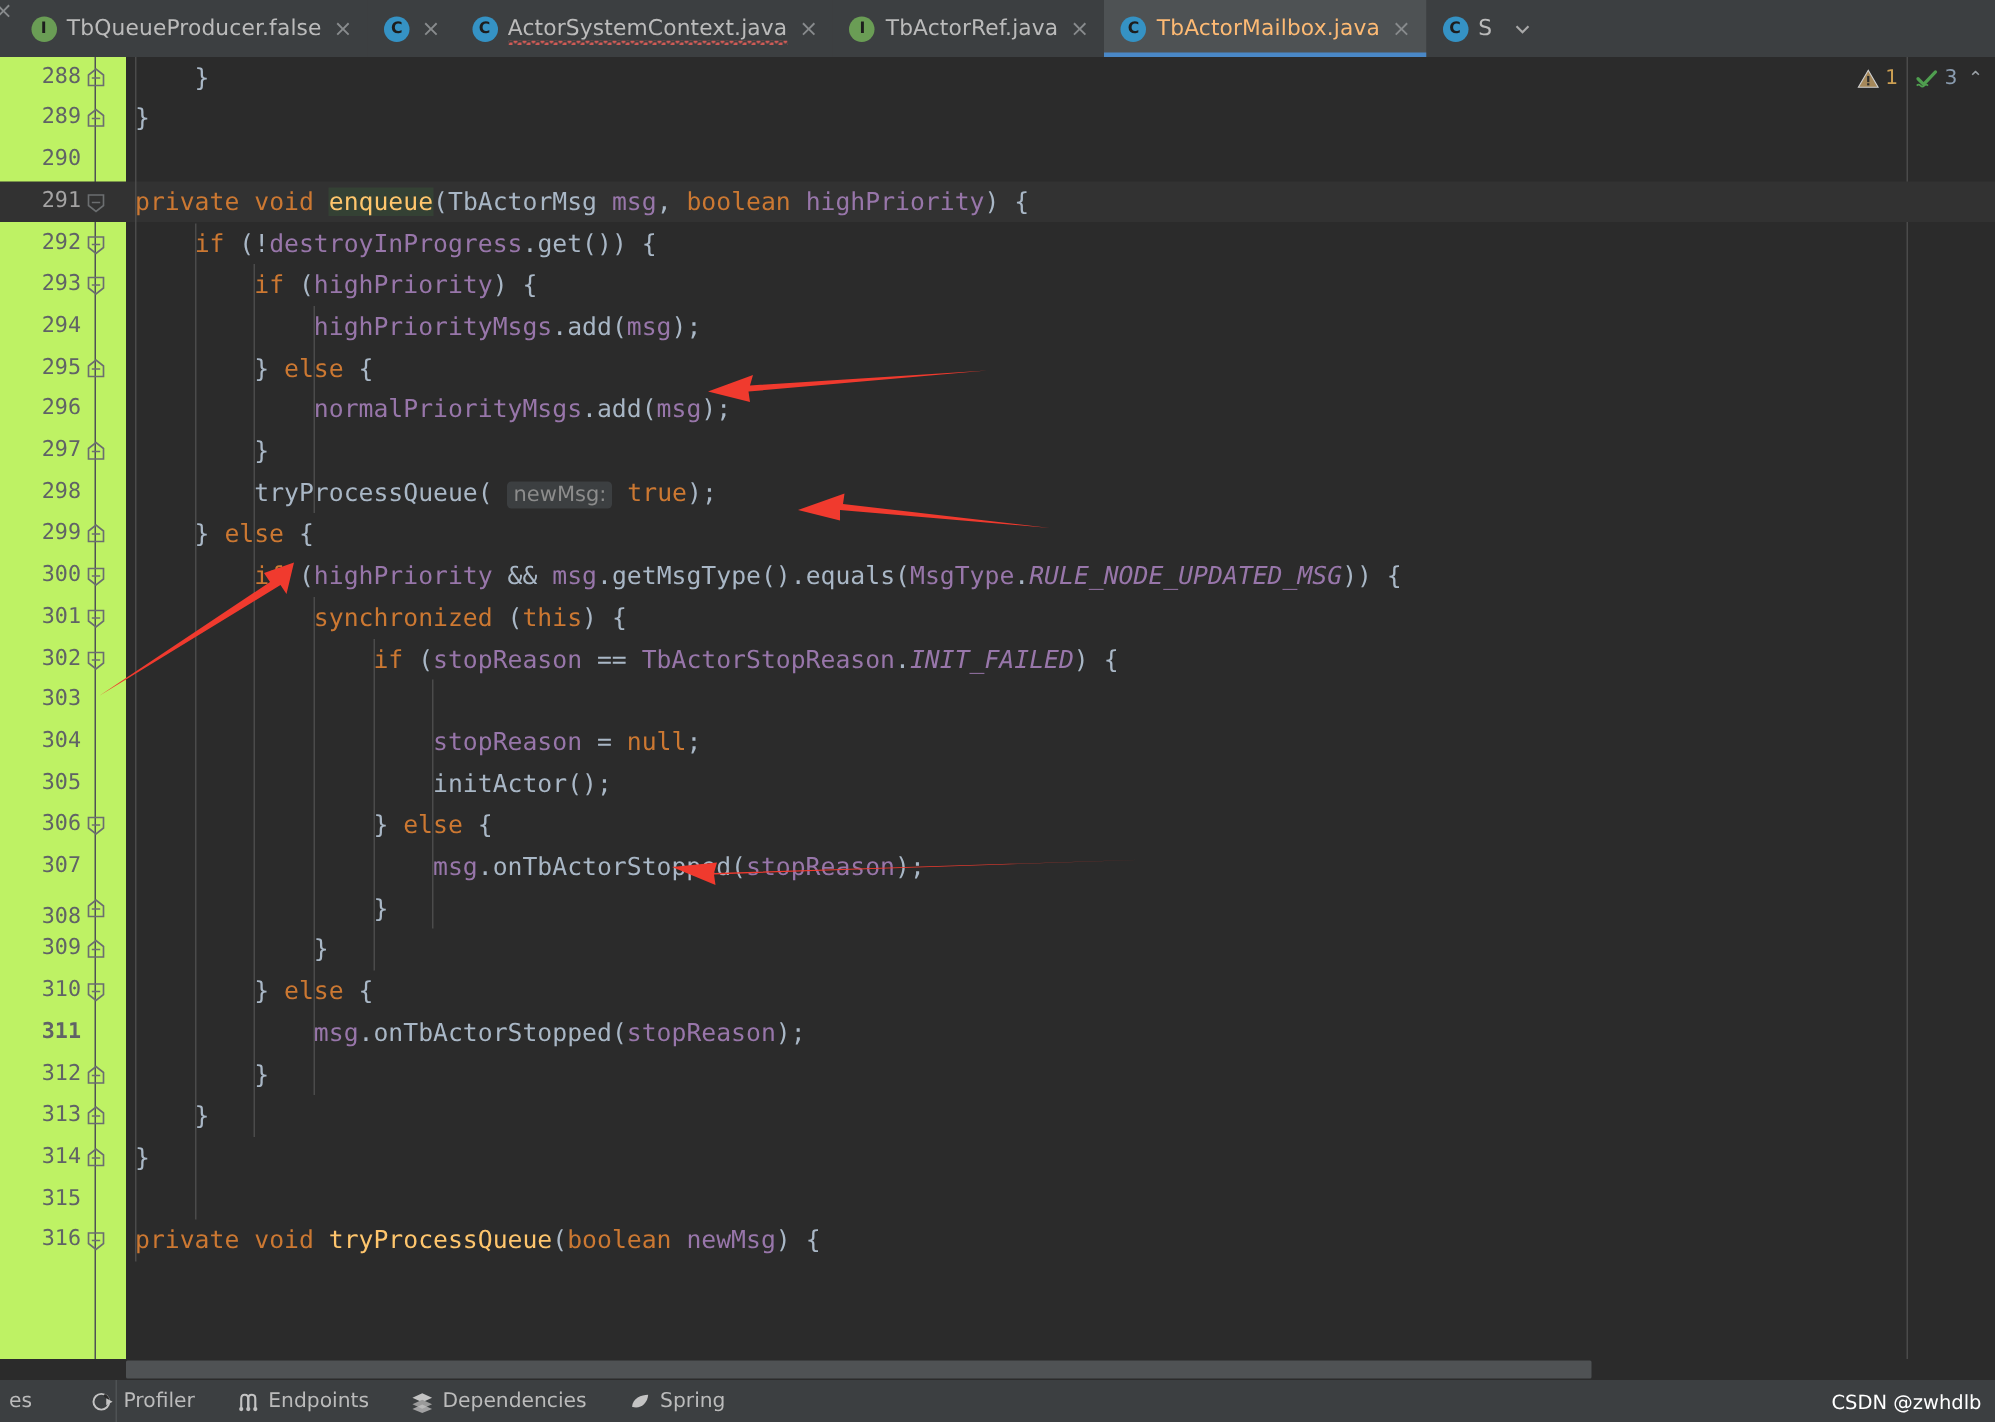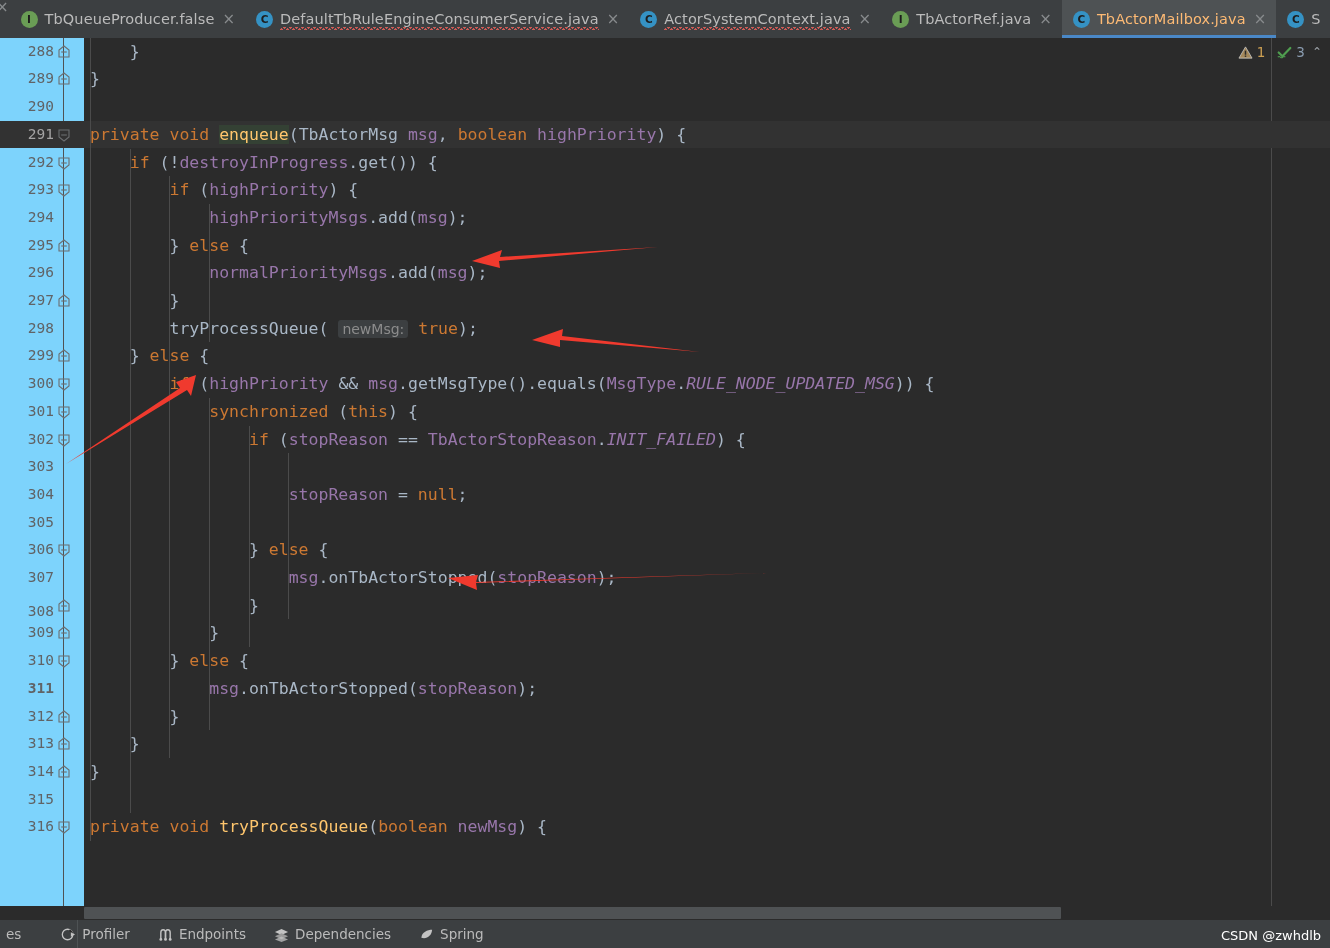--- a/index.html
+++ b/index.html
@@ -76,21 +76,21 @@
   .inspect .caret { color: #9aa0a6; font-size: 12px; margin-left: 3px; }
 
   
   .editor {
     position: absolute; left: 0; top: 38px; width: 1330px; height: 882px;
     background: #2b2b2b;
     overflow: hidden;
   }
   .gutter {
     position: absolute; left: 0; top: 0; width: 84px; height: 882px;
-    background: #7dd3fc;
+    background: #bef264;
   }
   .gutter-line {
     position: absolute; left: 0; width: 84px; height: 27.7px;
     font-size: 14.5px; color: #606366;
     line-height: 27.7px;
     text-align: right;
   }
   .gutter-line .num { display: inline-block; margin-right: 30px; }
   .gutter-line.current { background: #323232; }
   .gutter-line.current .num { color: #a4a3a3; }
@@ -181,21 +181,20 @@
   <span class="tab-close lead">×</span>
 
   <div class="tab">
     <span class="tab-icon iface">I</span>
     <span class="tab-label">TbQueueProducer.false</span>
     <span class="tab-close">×</span>
   </div>
 
   <div class="tab">
     <span class="tab-icon cls">C</span>
-    <span class="tab-label squiggle">DefaultTbRuleEngineConsumerService.java</span>
     <span class="tab-close">×</span>
   </div>
 
   <div class="tab">
     <span class="tab-icon cls">C</span>
     <span class="tab-label squiggle">ActorSystemContext.java</span>
     <span class="tab-close">×</span>
   </div>
 
   <div class="tab">
@@ -401,20 +400,21 @@
       <div class="code-line" style="top: 165.9px;"><span class="pn">            </span><span class="fld">highPriorityMsgs</span><span class="pn">.</span><span class="def">add</span><span class="pn">(</span><span class="fld">msg</span><span class="pn">);</span></div>
       <div class="code-line" style="top: 193.6px;"><span class="pn">        } </span><span class="kw">else</span><span class="pn"> {</span></div>
       <div class="code-line" style="top: 221.3px;"><span class="pn">            </span><span class="fld">normalPriorityMsgs</span><span class="pn">.</span><span class="def">add</span><span class="pn">(</span><span class="fld">msg</span><span class="pn">);</span></div>
       <div class="code-line" style="top: 249px;"><span class="pn">        }</span></div>
       <div class="code-line" style="top: 276.7px;"><span class="pn">        </span><span class="def">tryProcessQueue</span><span class="pn">( </span><span class="hint">newMsg:</span><span class="pn"> </span><span class="kw">true</span><span class="pn">);</span></div>
       <div class="code-line" style="top: 304.4px;"><span class="pn">    } </span><span class="kw">else</span><span class="pn"> {</span></div>
       <div class="code-line" style="top: 332.1px;"><span class="pn">        </span><span class="kw">if</span><span class="pn"> (</span><span class="fld">highPriority</span><span class="pn"> &amp;&amp; </span><span class="fld">msg</span><span class="pn">.</span><span class="def">getMsgType</span><span class="pn">().</span><span class="def">equals</span><span class="pn">(</span><span class="fld">MsgType</span><span class="pn">.</span><span class="sfld">RULE_NODE_UPDATED_MSG</span><span class="pn">)) {</span></div>
       <div class="code-line" style="top: 359.8px;"><span class="pn">            </span><span class="kw">synchronized</span><span class="pn"> (</span><span class="kw">this</span><span class="pn">) {</span></div>
       <div class="code-line" style="top: 387.5px;"><span class="pn">                </span><span class="kw">if</span><span class="pn"> (</span><span class="fld">stopReason</span><span class="pn"> == </span><span class="fld">TbActorStopReason</span><span class="pn">.</span><span class="sfld">INIT_FAILED</span><span class="pn">) {</span></div>
       <div class="code-line" style="top: 442.9px;"><span class="pn">                    </span><span class="fld">stopReason</span><span class="pn"> = </span><span class="kw">null</span><span class="pn">;</span></div>
+      <div class="code-line" style="top: 470.6px;"><span class="pn">                    </span><span class="def">initActor</span><span class="pn">();</span></div>
       <div class="code-line" style="top: 498.3px;"><span class="pn">                } </span><span class="kw">else</span><span class="pn"> {</span></div>
       <div class="code-line" style="top: 526px;"><span class="pn">                    </span><span class="fld">msg</span><span class="pn">.</span><span class="def">onTbActorStopped</span><span class="pn">(</span><span class="fld">stopReason</span><span class="pn">);</span></div>
       <div class="code-line" style="top: 553.7px;"><span class="pn">                }</span></div>
       <div class="code-line" style="top: 581.4px;"><span class="pn">            }</span></div>
       <div class="code-line" style="top: 609.1px;"><span class="pn">        } </span><span class="kw">else</span><span class="pn"> {</span></div>
       <div class="code-line" style="top: 636.8px;"><span class="pn">            </span><span class="fld">msg</span><span class="pn">.</span><span class="def">onTbActorStopped</span><span class="pn">(</span><span class="fld">stopReason</span><span class="pn">);</span></div>
       <div class="code-line" style="top: 664.5px;"><span class="pn">        }</span></div>
       <div class="code-line" style="top: 692.2px;"><span class="pn">    }</span></div>
       <div class="code-line" style="top: 719.9px;"><span class="pn">}</span></div>
       <div class="code-line" style="top: 747.6px;">&nbsp;</div>

